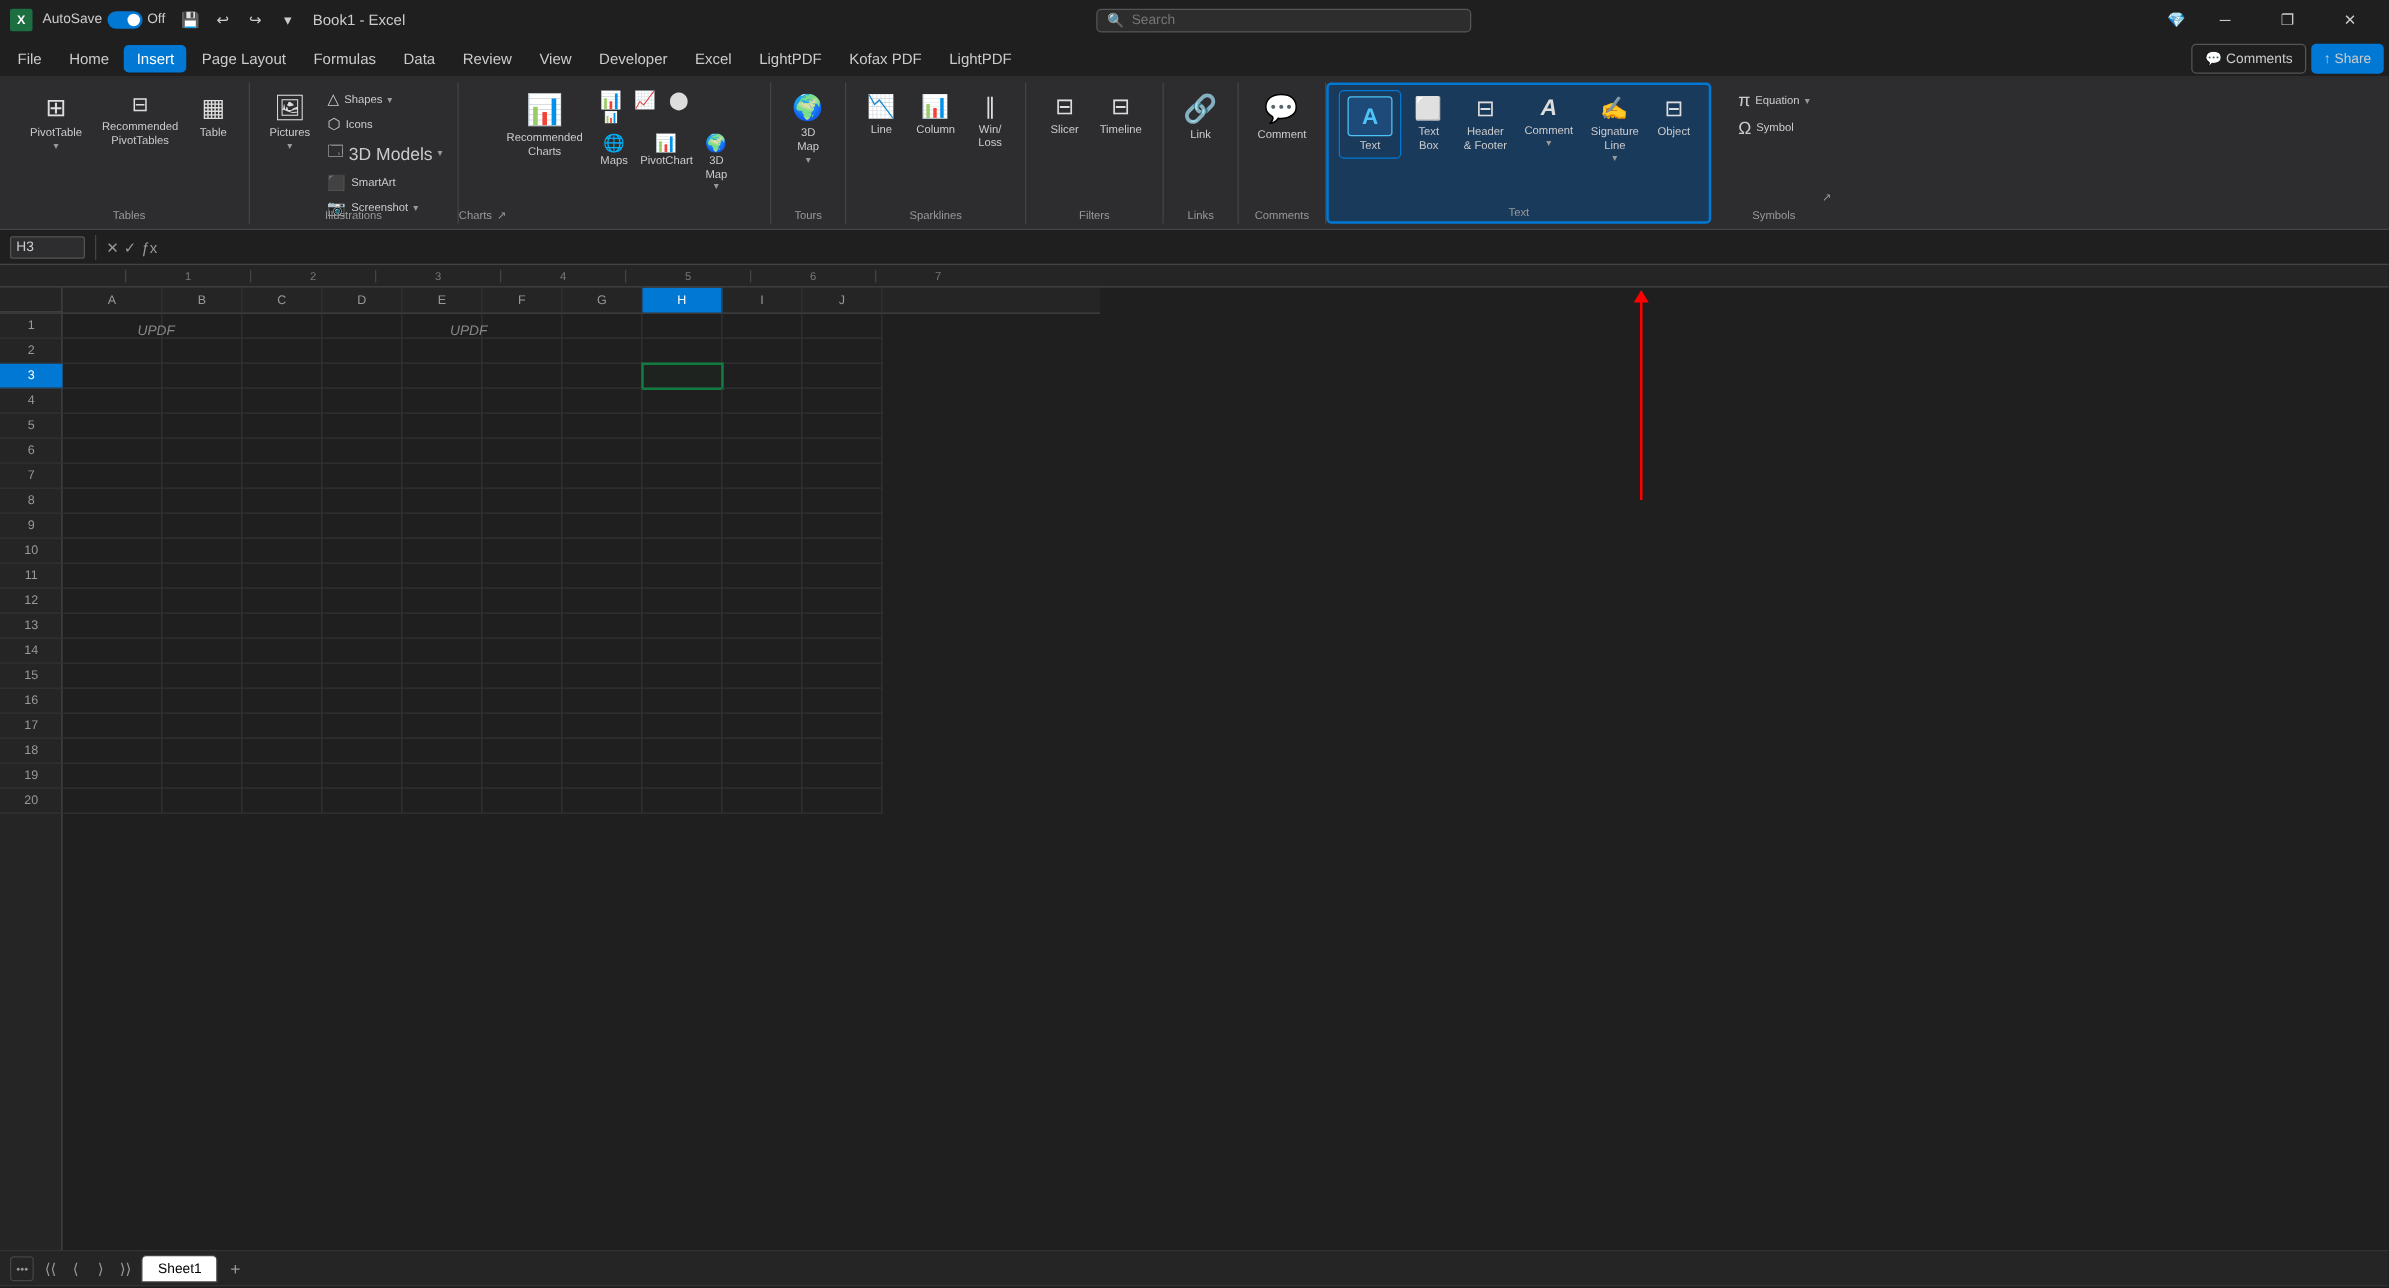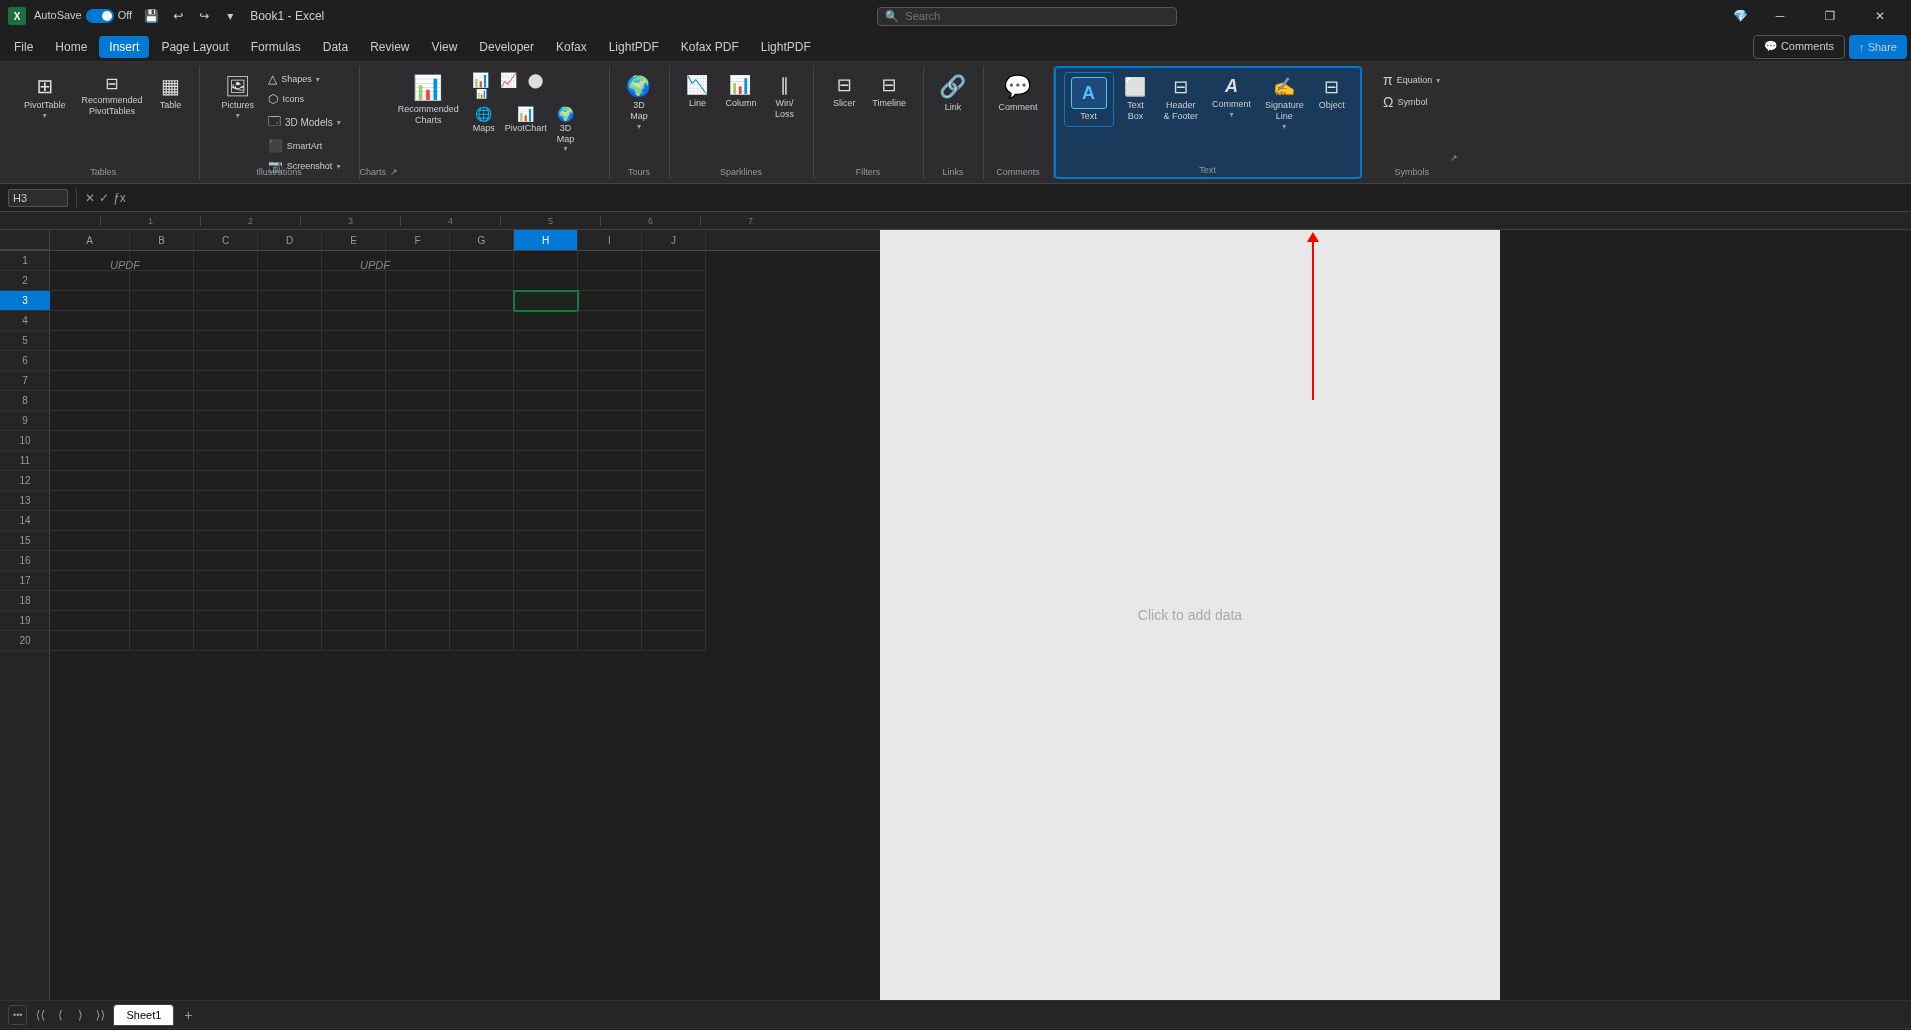--- a/index.html
+++ b/index.html
@@ -127,21 +127,21 @@
 <div class="menu-bar">
   <div class="menu-item">File</div>
   <div class="menu-item">Home</div>
   <div class="menu-item active">Insert</div>
   <div class="menu-item">Page Layout</div>
   <div class="menu-item">Formulas</div>
   <div class="menu-item">Data</div>
   <div class="menu-item">Review</div>
   <div class="menu-item">View</div>
   <div class="menu-item">Developer</div>
-  <div class="menu-item">Kofax</div>
+  <div class="menu-item">Excel</div>
   <div class="menu-item">LightPDF</div>
   <div class="menu-item">Kofax PDF</div>
   <div class="menu-item">LightPDF</div>
   <div class="menu-right">
     <div class="icon-btn" style="width:auto;padding:0 10px;border:1px solid #555;font-size:11px;">💬 Comments</div>
     <div class="icon-btn" style="width:auto;padding:0 10px;background:#0078d4;font-size:11px;border-radius:4px;">↑ Share</div>
   </div>
 </div>
 
 <div class="ribbon-content ribbon-main">
@@ -177,21 +177,21 @@
           <span class="ribbon-small-icon">△</span>
           <span style="font-size:9px;color:#ccc;">Shapes</span>
           <span class="dropdown-arrow">▾</span>
         </div>
         <div class="ribbon-small-btn">
           <span class="ribbon-small-icon">⬡</span>
           <span style="font-size:9px;color:#ccc;">Icons</span>
         </div>
         <div class="ribbon-small-btn">
           <span class="ribbon-small-icon">🗔</span>
-          <span style="font-size:10px;color:#ccc;">3D Models</span>
+          <span style="font-size:14px;color:#ccc;">3D Models</span>
           <span class="dropdown-arrow">▾</span>
         </div>
         <div class="ribbon-small-btn">
           <span class="ribbon-small-icon">⬛</span>
           <span style="font-size:9px;color:#ccc;">SmartArt</span>
         </div>
         <div class="ribbon-small-btn">
           <span class="ribbon-small-icon">📷</span>
           <span style="font-size:9px;color:#ccc;">Screenshot</span>
           <span class="dropdown-arrow">▾</span>
@@ -678,23 +678,20 @@
                 <div class="grid-cell"></div>
                 <div class="grid-cell"></div>
                 <div class="grid-cell"></div>
                 <div class="grid-cell"></div>
               </div>
         </div>
       </div>
     </div>
   </div>
 
-  <div class="preview-panel">
-    <span class="click-to-add">Click to add data</span>
-  </div>
 
 </div>
 
 <div class="sheet-tabs">
   <div style="display:flex;align-items:center;gap:4px;border:1px solid #444;border-radius:3px;padding:0 4px;height:20px;">
     <span style="font-size:9px;color:#999;">•••</span>
   </div>
   <div class="sheet-nav">
     <div class="sheet-nav-btn">⟨⟨</div>
     <div class="sheet-nav-btn">⟨</div>

